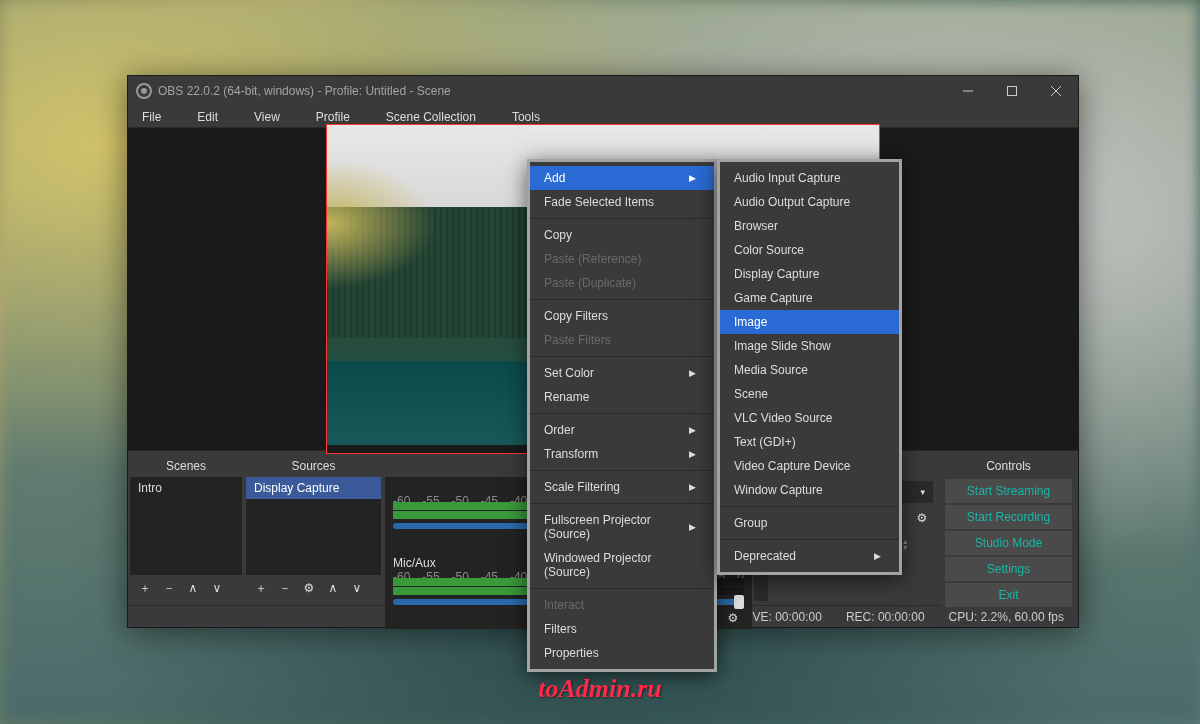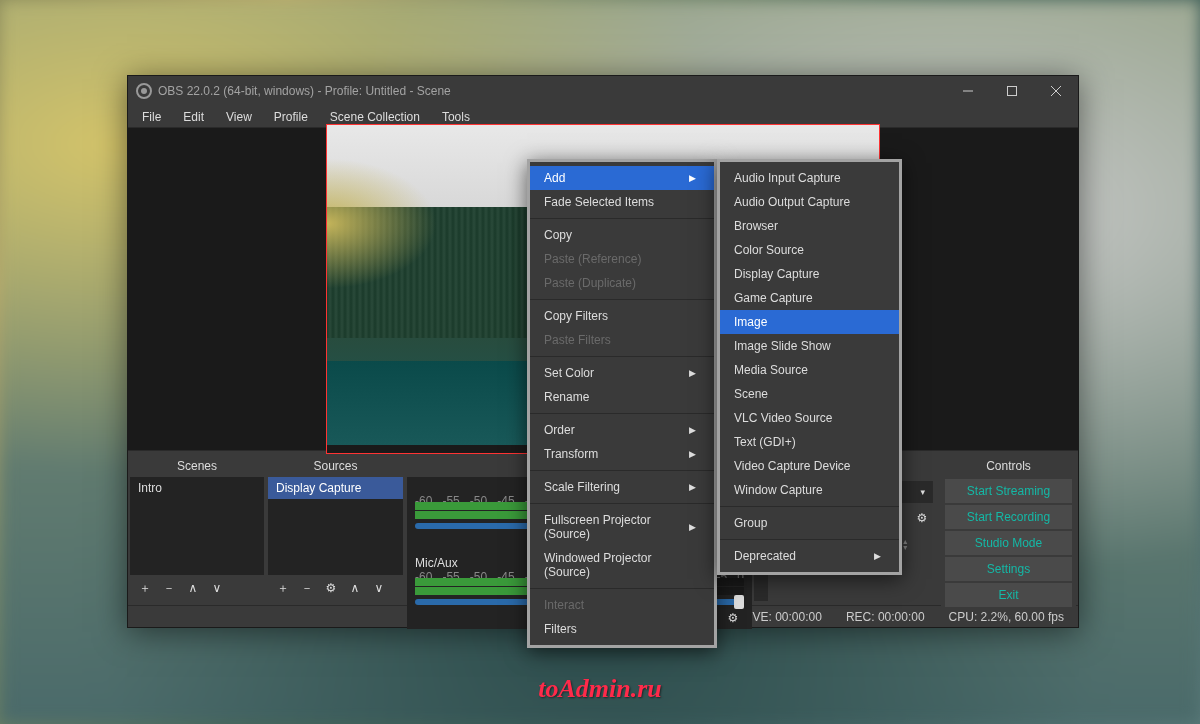--- a/index.html
+++ b/index.html
@@ -6,21 +6,21 @@
 body { width:1200px; height:724px; overflow:hidden; position:relative; background:linear-gradient(135deg,#8a8a5a 0%,#b8a86a 15%,#7a8a6a 30%,#4a6a5a 50%,#3a5a5a 70%,#5a7a7a 100%); }
 .wallpaper-blur { position:absolute; inset:0; filter:blur(8px); background:radial-gradient(ellipse at 10% 20%,#d4c46a 0%,transparent 40%),radial-gradient(ellipse at 80% 30%,#cccccc 0%,transparent 50%),radial-gradient(ellipse at 50% 80%,#2a4a4a 0%,transparent 60%),linear-gradient(180deg,#8a9a7a 0%,#4a6a6a 100%); }
 .window { position:absolute; top:75px; left:127px; width:952px; height:553px; background:#3a3a3a; border:1px solid #1a1a1a; box-shadow:0 4px 30px rgba(0,0,0,.5); display:flex; flex-direction:column; }
 .titlebar { height:30px; background:#3a3a3a; display:flex; align-items:center; padding:0 0 0 8px; color:#a3a3a3; }
 .titlebar-icon { width:16px; height:16px; border-radius:50%; border:2px solid #999; margin-right:6px; position:relative; }
 .titlebar-icon::after { content:''; position:absolute; width:6px; height:6px; border-radius:50%; background:#999; top:3px; left:3px; }
 .titlebar-text { flex:1; font-size:12px; }
 .win-controls { display:flex; height:100%; }
 .win-btn { width:44px; height:100%; display:flex; align-items:center; justify-content:center; color:#ccc; }
 .win-btn svg { width:10px; height:10px; }
-.menubar { height:22px; background:#3a3a3a; display:flex; align-items:center; padding:0 4px; gap:2px; border-bottom:1px solid #2a2a2a; }
+.menubar { height:22px; background:#3a3a3a; display:flex; align-items:center; padding:0 4px; gap:16px; border-bottom:1px solid #2a2a2a; }
 .menu-item { padding:3px 10px; color:#ddd; font-size:12px; }
 .preview { flex:1; background:#1a1a1a; display:flex; align-items:center; justify-content:center; position:relative; min-height:0; }
 .preview-inner { width:554px; height:330px; position:relative; border:1px solid #ff3333; background:linear-gradient(180deg,#e8e8e8 0%,#d8d8d8 25%,#3a5a4a 40%,#2a4a3a 60%,#1a5a5a 100%); overflow:hidden; }
 .preview-trees { position:absolute; bottom:35%; left:0; right:0; height:40%; background:repeating-linear-gradient(90deg,#1a3a2a 0px,#2a4a3a 3px,#1a3a2a 6px); }
 .preview-snow { position:absolute; bottom:25%; right:15%; width:30%; height:8%; background:#f8f8f8; border-radius:40% 40% 0 0; }
 .preview-water { position:absolute; bottom:0; left:0; right:0; height:28%; background:linear-gradient(180deg,#0a4a4a,#1a5a5a); }
 .preview-branch { position:absolute; top:10%; left:0; width:20%; height:40%; background:radial-gradient(ellipse at left,#c4b45a 0%,transparent 70%); }
 .preview-taskbar { position:absolute; bottom:0; left:0; right:0; height:8px; background:#1a1a1a; }
 .panels { height:155px; display:flex; background:#3a3a3a; border-top:1px solid #2a2a2a; }
 .panel { display:flex; flex-direction:column; margin:4px 2px; }
@@ -97,21 +97,21 @@
       <div class="preview-trees"></div>
       <div class="preview-snow"></div>
       <div class="preview-water"></div>
       <div class="preview-branch"></div>
       <div class="preview-taskbar"></div>
     </div>
   </div>
 
   <div class="panels">
 
-    <div class="panel" style="width:134px">
+    <div class="panel" style="width:112px">
       <div class="panel-header">Scenes</div>
       <div class="panel-body">
         <div class="list-item">Intro</div>
       </div>
       <div class="panel-footer">
         <div class="icon-btn">＋</div>
         <div class="icon-btn">－</div>
         <div class="icon-btn">∧</div>
         <div class="icon-btn">∨</div>
       </div>
@@ -310,20 +310,23 @@
     <div class="ctx-item">
       <span>Windowed Projector (Source)</span>
     </div>
     <div class="ctx-sep"></div>
     <div class="ctx-item disabled">
       <span>Interact</span>
     </div>
     <div class="ctx-item">
       <span>Filters</span>
     </div>
+    <div class="ctx-item">
+      <span>Properties</span>
+    </div>
   </div>
 <div class="ctx-menu" id="ctx2" style="top:159px;left:717px;width:155px">
     <div class="ctx-item">
       <span>Audio Input Capture</span>
     </div>
     <div class="ctx-item">
       <span>Audio Output Capture</span>
     </div>
     <div class="ctx-item">
       <span>Browser</span>

